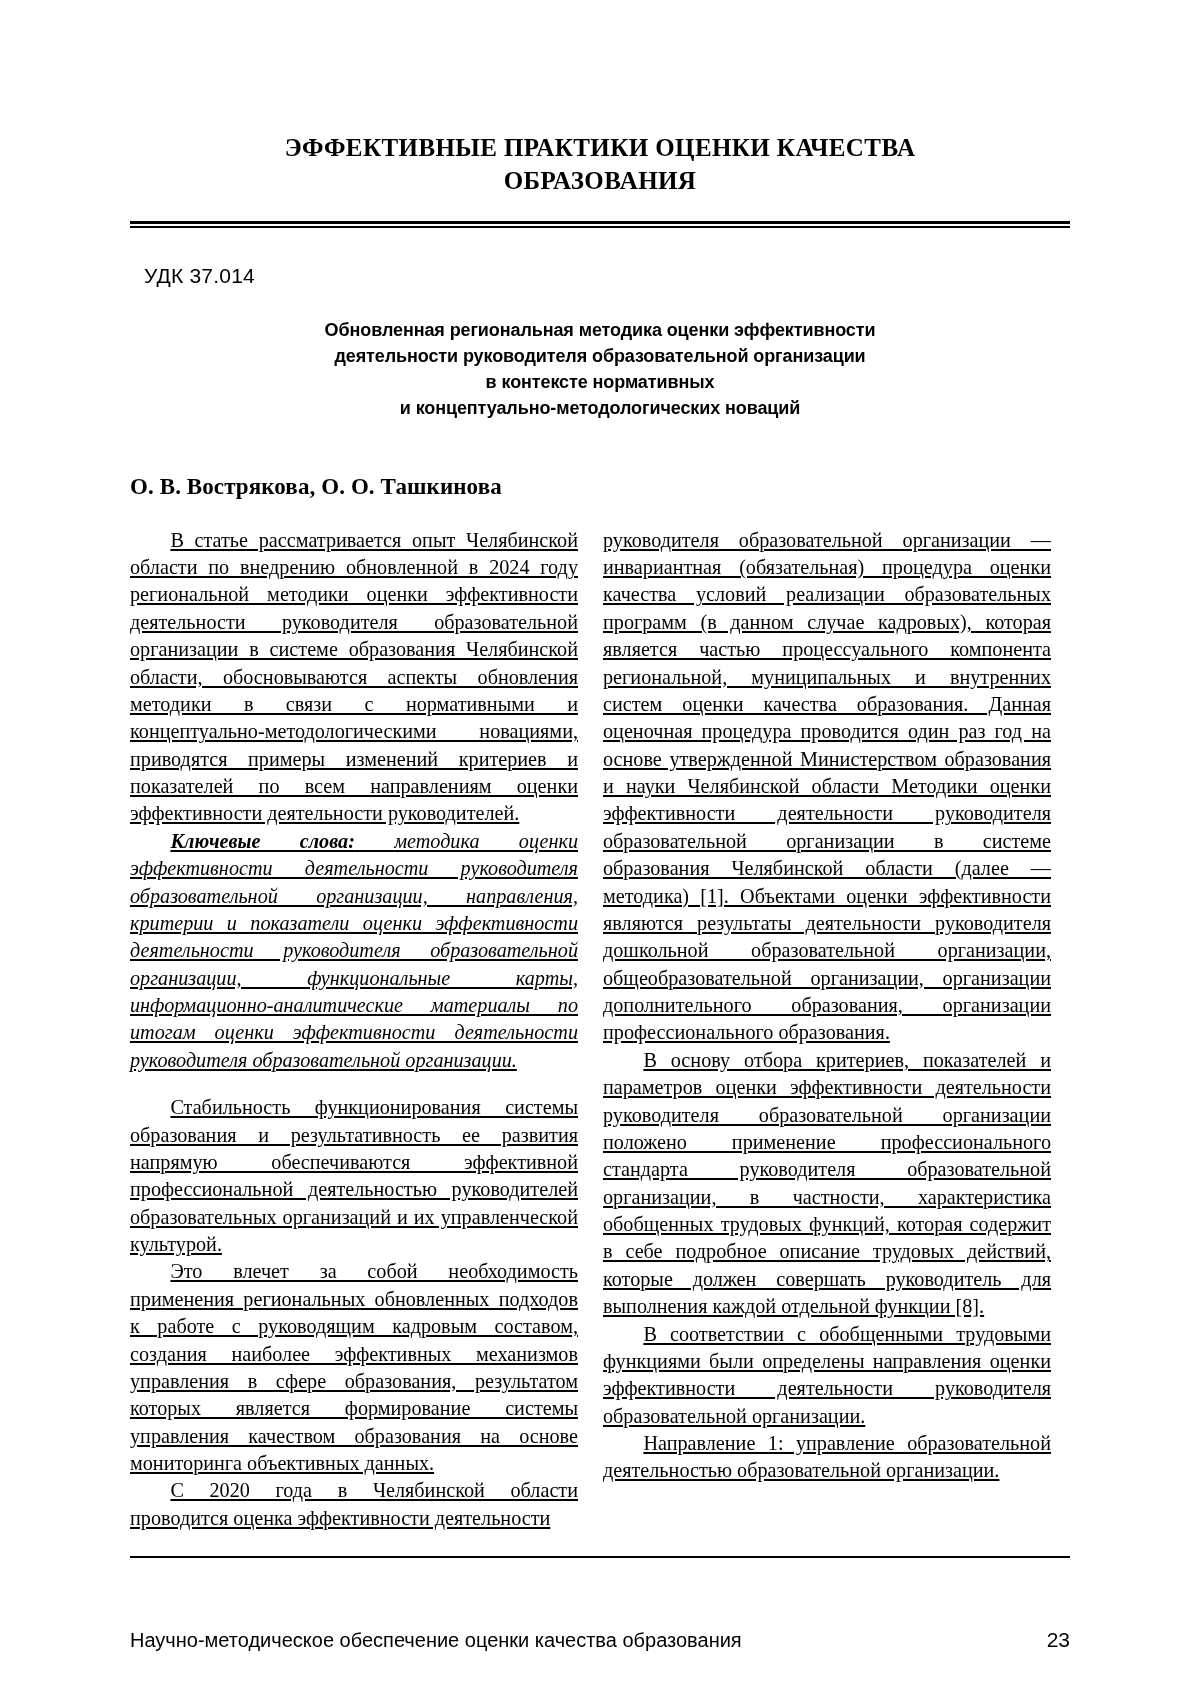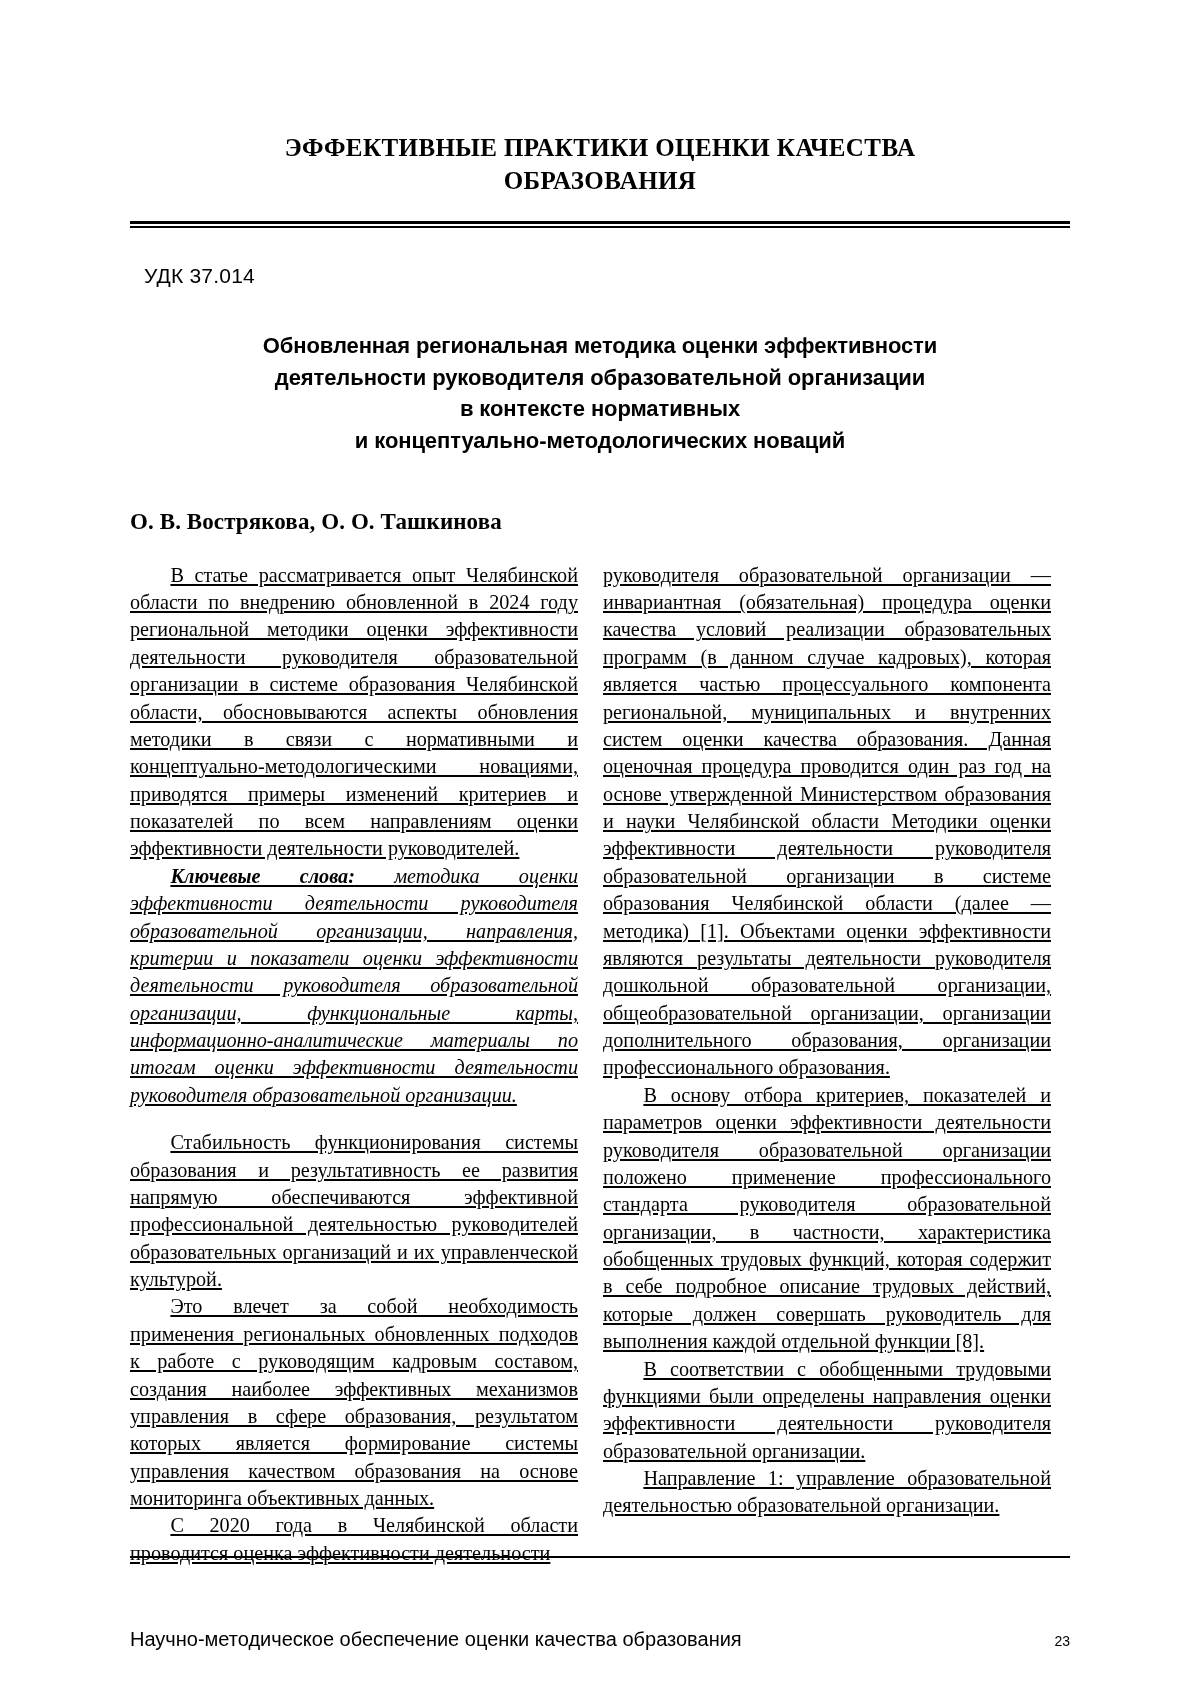--- a/index.html
+++ b/index.html
@@ -51,25 +51,25 @@
   .udc {
     margin-top: 36px;
     font-size: 21px;
     font-family: "Liberation Sans", sans-serif;
     letter-spacing: 0.2px;
     margin-left: 14px;
   }
 
   
   .article-title {
-    margin-top: 42px;
+    margin-top: 30px;
     text-align: center;
     font-family: "Liberation Sans", sans-serif;
     font-weight: bold;
-    font-size: 22px;
+    font-size: 18px;
     line-height: 1.44;
     letter-spacing: -0.1px;
     padding: 0 28px;
   }
   .article-title .tline { display: block; }
 
   
   .authors {
     margin-top: 52px;
     font-family: "Liberation Serif", serif;
@@ -122,21 +122,21 @@
     left: 130px;
     top: 1628px;
     width: 940px;
     display: flex;
     justify-content: space-between;
     align-items: baseline;
     font-family: "Liberation Sans", sans-serif;
     font-size: 20px;
   }
   .footer .page-num {
-    font-size: 14px;
+    font-size: 21px;
   }
 </style>
 </head>
 <body>
 
 <div class="page">
   <div class="content">
 
     <div class="section-head">
       <div>ЭФФЕКТИВНЫЕ ПРАКТИКИ ОЦЕНКИ КАЧЕСТВА</div>

